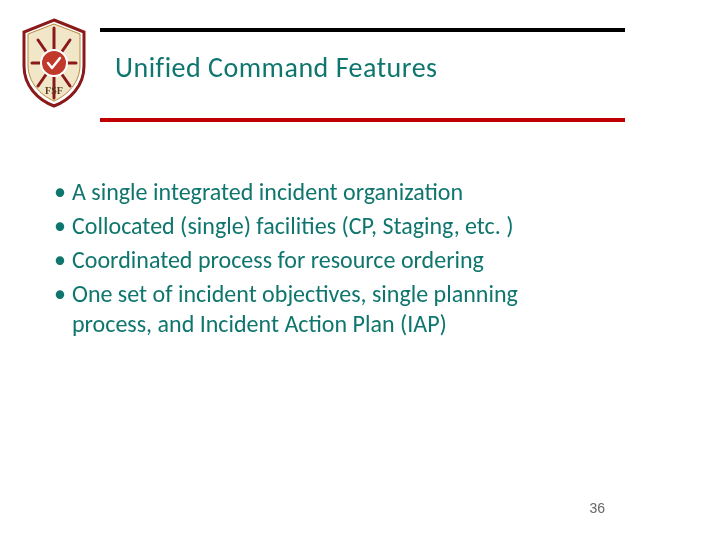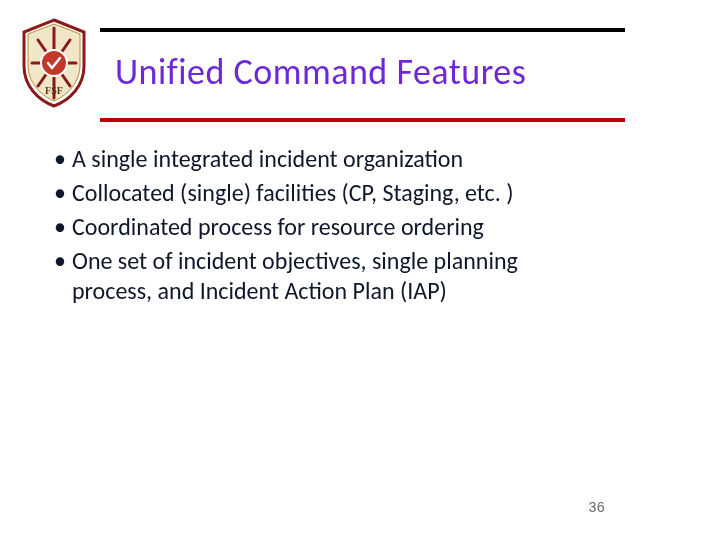--- a/index.html
+++ b/index.html
@@ -1,26 +1,26 @@
 <!DOCTYPE html>
 <html><head>
 <meta charset="utf-8">
 <style>
   * { box-sizing: border-box; margin: 0; padding: 0; }
   html, body { width: 720px; height: 540px; background: #fff; font-family: Calibri, "Segoe UI", Arial, sans-serif; }
   .slide { width: 645px; height: 540px; position: relative; padding: 0; }
   .rule-top { position: absolute; left: 100px; right: 20px; top: 28px; height: 4px; background: #000; }
-  .title { position: absolute; left: 115px; right: 40px; top: 50px; font-size: 36px; color: #6d28d9; font-weight: 400; letter-spacing: 0.5px; }
+  .title { position: absolute; left: 115px; right: 40px; top: 50px; font-size: 28px; color: #0f766e; font-weight: 400; letter-spacing: 0.5px; }
   .rule-bottom { position: absolute; left: 100px; right: 20px; top: 118px; height: 4px; background: #c00000; }
   .logo { position: absolute; left: 18px; top: 18px; width: 72px; height: 90px; }
-  .bullets { position: absolute; left: 50px; right: 50px; top: 144px; font-size: 24px; line-height: 1.25; color: #0f172a; }
+  .bullets { position: absolute; left: 50px; right: 50px; top: 177px; font-size: 24px; line-height: 1.25; color: #0f766e; }
   .bullets li { list-style: none; padding-left: 22px; position: relative; margin-bottom: 4px; }
   .bullets li::before { content: "•"; position: absolute; left: 4px; top: 0; }
   .footer-text { position: absolute; left: 60px; bottom: 20px; width: 430px; font-family: Georgia, "Times New Roman", serif; font-size: 13px; color: #555; text-align: center; line-height: 1.2; }
-  .page-num { position: absolute; right: 40px; bottom: 24px; font-family: Liberation Mono, monospace; font-size: 14px; color: #666; }
+  .page-num { position: absolute; right: 40px; bottom: 24px; font-family: Liberation Sans, sans-serif; font-size: 14px; color: #666; }
 </style>
 </head>
 <body>
 
 <div class="slide">
 
   <div class="logo">
     <svg viewBox="0 0 72 90" width="72" height="90">
       <path d="M36 2 L66 14 L66 48 C66 68 52 82 36 88 C20 82 6 68 6 48 L6 14 Z" fill="#fff" stroke="#8a1a1a" stroke-width="3"></path>
       <path d="M36 6 L62 16 L62 47 C62 64 50 77 36 83 C22 77 10 64 10 47 L10 16 Z" fill="#f2e6c9" stroke="#b48a3a" stroke-width="1"></path>

